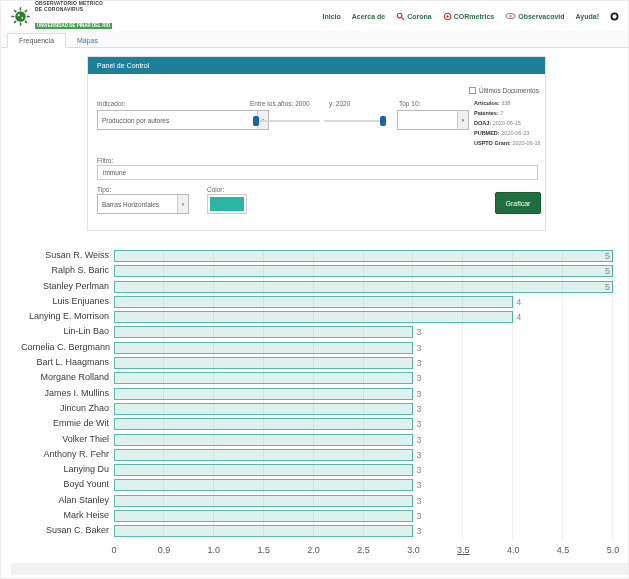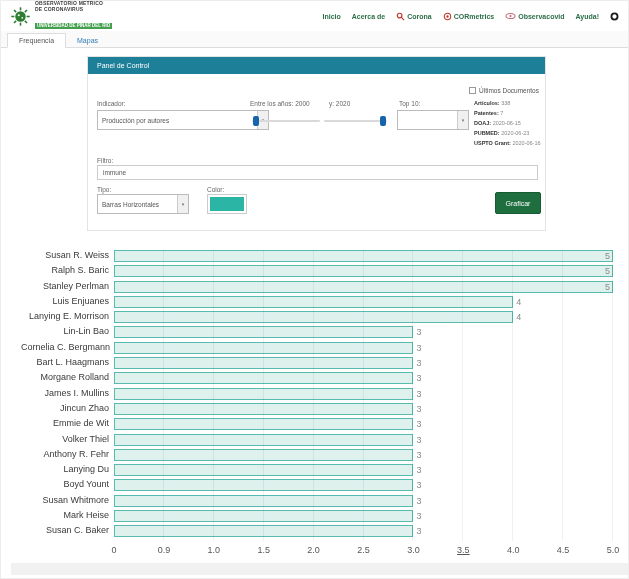--- a/index.html
+++ b/index.html
@@ -321,21 +321,21 @@
         </div>
       </div>
       <div class="chart-row">
         <div class="bar-label">Boyd Yount</div>
         <div class="bar-track">
           <div class="bar" style="width: 60%; background: rgb(222, 241, 237); border-color: rgb(88, 187, 176);"></div>
           <div class="bar-value" style="left: calc(60% + 3px);">3</div>
         </div>
       </div>
       <div class="chart-row">
-        <div class="bar-label">Susan Whitmore</div>
+        <div class="bar-label">Alan Stanley</div>
         <div class="bar-track">
           <div class="bar" style="width: 60%; background: rgb(222, 241, 237); border-color: rgb(88, 187, 176);"></div>
           <div class="bar-value" style="left: calc(60% + 3px);">3</div>
         </div>
       </div>
       <div class="chart-row">
         <div class="bar-label">Mark Heise</div>
         <div class="bar-track">
           <div class="bar" style="width: 60%; background: rgb(222, 241, 237); border-color: rgb(88, 187, 176);"></div>
           <div class="bar-value" style="left: calc(60% + 3px);">3</div>

